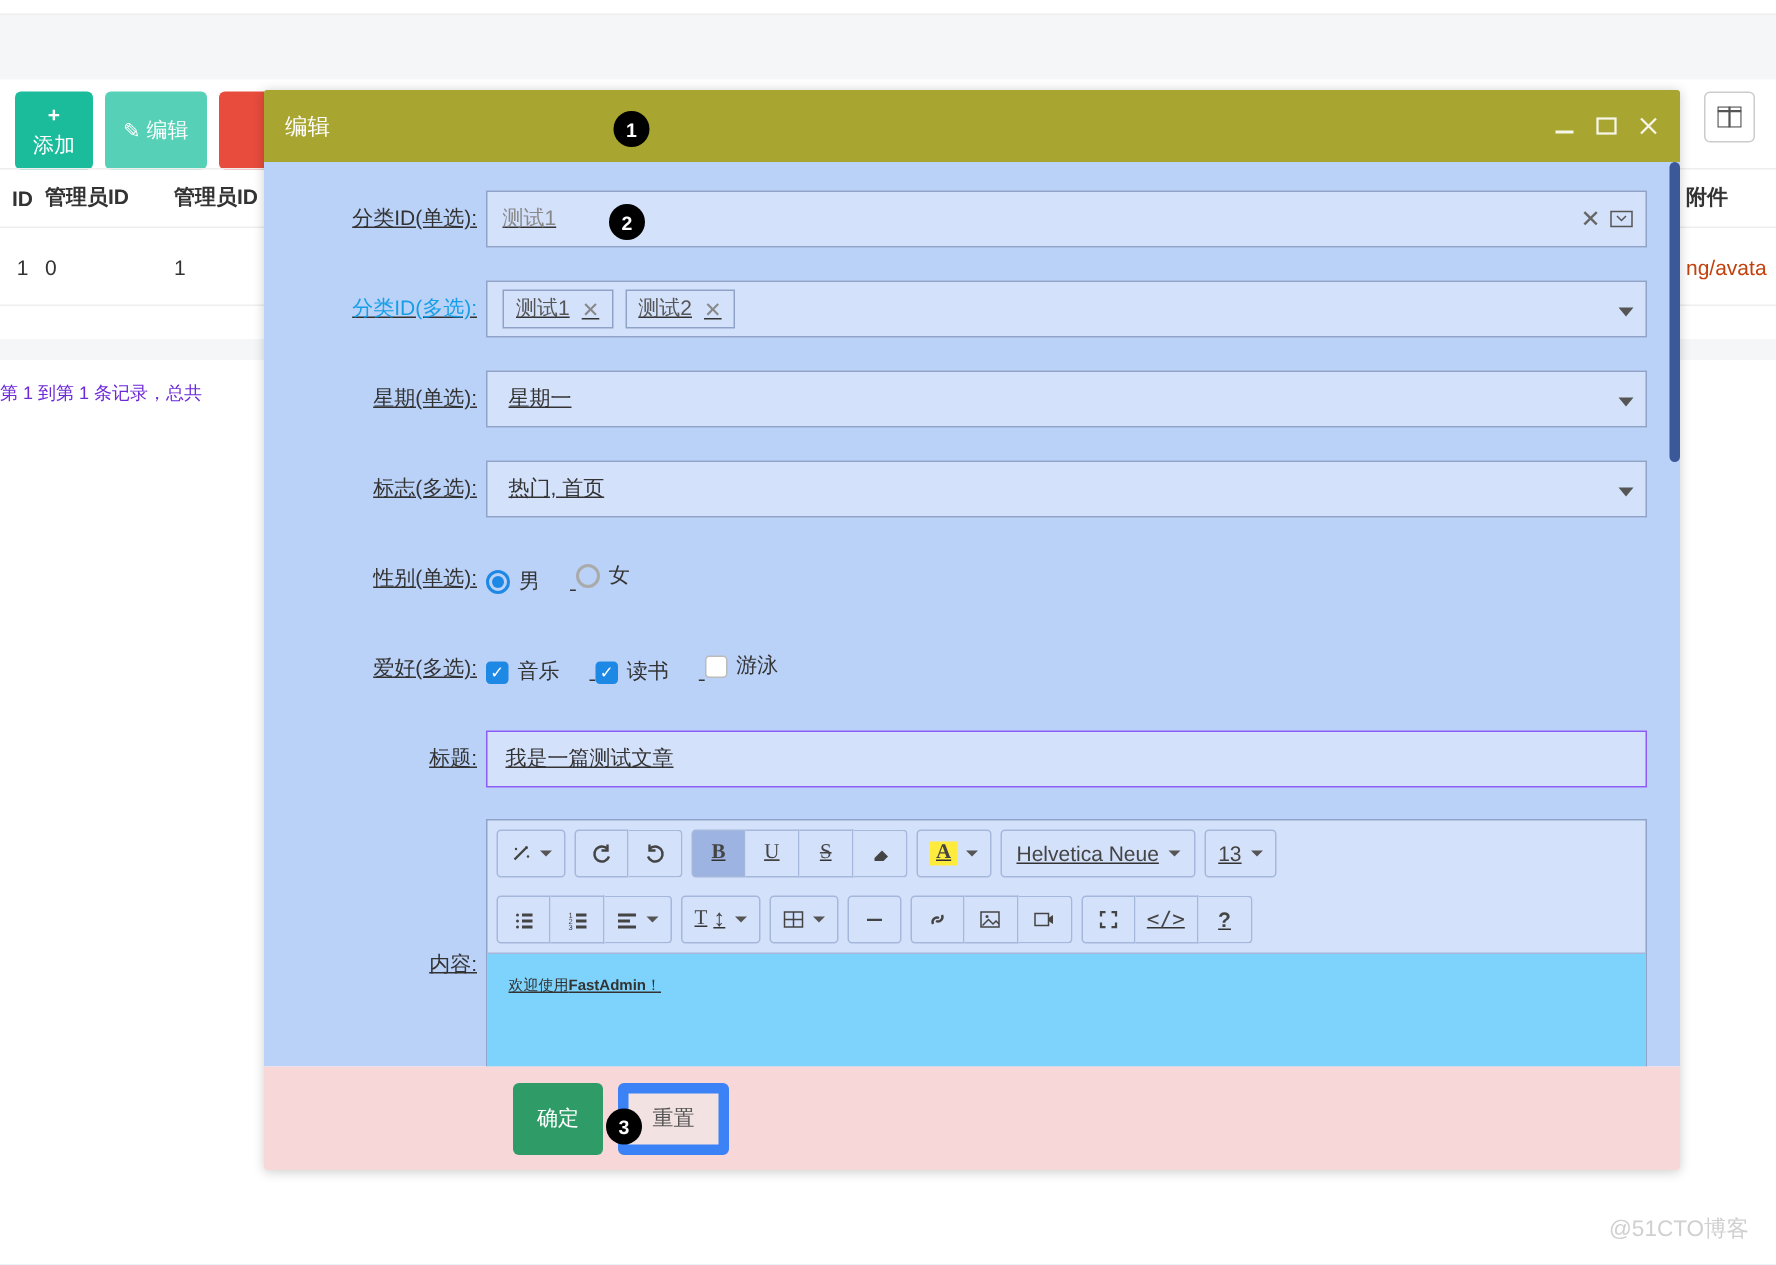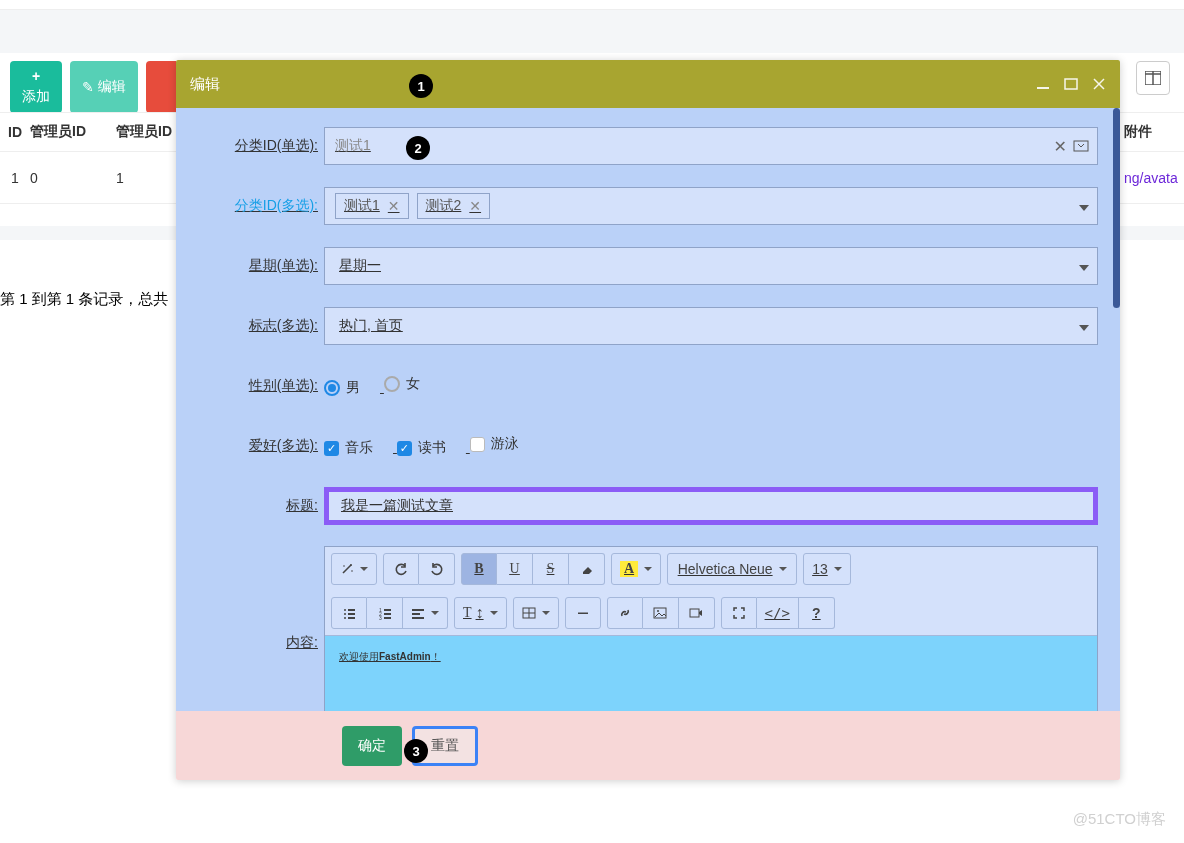--- a/index.html
+++ b/index.html
@@ -18,22 +18,22 @@
   .btn-grey { background: #a5a5a5; }
   .icon-plus::before { content: "+"; font-weight: bold; }
   .icon-pencil::before { content: "✎"; }
   .square-btn { position: absolute; top: 61px; right: 14px; width: 34px; height: 34px; border: 1px solid #ccc; border-radius: 4px; background: #fff; display: flex; align-items: center; justify-content: center; cursor: pointer; }
   .table-head { position: absolute; top: 112px; left: 0; right: 0; height: 40px; border-top: 1px solid #eee; border-bottom: 1px solid #eee; display: flex; align-items: center; font-weight: 700; font-size: 14px; }
   .table-row { position: absolute; top: 152px; left: 0; right: 0; height: 52px; border-bottom: 1px solid #eee; display: flex; align-items: center; font-size: 14px; }
   .th-id { width: 30px; text-align: center; }
   .th-admin { width: 80px; text-align: left; }
   .th-cat { width: 70px; text-align: left; padding-left: 6px;}
   .th-attach { position: absolute; right: 0; width: 60px; }
-  .td-attach { position: absolute; right: 0; width: 60px; color: #6d28d9; }
-  .pager-info { position: absolute; top: 254px; left: 0; font-size: 15px; color: #000000; margin-top: 36px; }
+  .td-attach { position: absolute; right: 0; width: 60px; color: #c2410c; }
+  .pager-info { position: absolute; top: 254px; left: 0; font-size: 12px; color: #6d28d9; }
   .pager-sep { position:absolute; top:226px; left:0; right:0; height:14px; background:#f4f6f8;}
 
   
   .anno { position: absolute; width: 24px; height: 24px; background: #000; color: #fff; border-radius: 50%; display: flex; align-items: center; justify-content: center; font-size: 13px; font-weight: bold; z-index: 50; }
 
   
   .dialog { position: absolute; top: 60px; left: 176px; width: 944px; height: 720px; box-shadow: 0 1px 8px rgba(0,0,0,.2); background:#fff; border-radius:2px; overflow:hidden; z-index: 10; }
   .dlg-titlebar { height: 48px; background: #a8a530; color: #fff; display: flex; align-items: center; justify-content: space-between; padding: 0 14px; }
   .dlg-title { font-size: 15px; }
   .dlg-winbtns { display: flex; gap: 14px; align-items: center; }
@@ -62,21 +62,21 @@
   .select-like { padding-left: 14px; }
 
   .radio, .check { display: inline-flex; align-items: center; gap: 6px; margin-right: 20px; cursor:pointer; }
   .r-outer { width: 16px; height: 16px; border: 2px solid #1e88e5; border-radius: 50%; display:flex; align-items:center; justify-content:center; }
   .r-outer.off { border-color:#aaa; }
   .r-inner { width: 8px; height: 8px; background: #1e88e5; border-radius: 50%; }
   .c-box { width: 15px; height: 15px; border-radius: 3px; display:flex; align-items:center; justify-content:center; color:#fff; font-size:11px; }
   .c-on { background: #1e88e5; }
   .c-off { background:#fff; border: 1px solid #bbb; }
 
-  .text-input { width: 100%; height: 38px; border: 5px solid #8b5cf6; background: #d4e1fb; padding: 0 12px; color:#333; display:flex; align-items:center;}
+  .text-input { width: 100%; height: 38px; border: 1px solid #8b5cf6; background: #d4e1fb; padding: 0 12px; color:#333; display:flex; align-items:center;}
 
   
   .editor { width: 100%; border: 1px solid #8fa3c8; background: #d4e1fb; }
   .ed-toolbar { display: flex; flex-wrap: wrap; padding: 6px; gap: 6px; border-bottom: 1px solid #a5b8db;}
   .btngroup { display: flex; }
   .edbtn { min-width: 36px; height: 32px; border: 1px solid #a5b8db; background: #d4e1fb; display:flex; align-items:center; justify-content:center; font-size:14px; cursor:pointer; color:#444; padding: 0 8px; gap:4px;}
   .btngroup .edbtn { border-radius:0; }
   .btngroup .edbtn:first-child { border-top-left-radius:3px; border-bottom-left-radius:3px;}
   .btngroup .edbtn:last-child { border-top-right-radius:3px; border-bottom-right-radius:3px;}
   .btngroup .edbtn + .edbtn { border-left: none;}
@@ -84,21 +84,21 @@
   .edbtn .mini-caret { border-top-color:#555; border-left-width:4px; border-right-width:4px; border-top-width:4px; margin-left:2px;}
   .ed-bold { font-weight: bold; font-family: serif;}
   .ed-u { text-decoration: underline; font-family: serif;}
   .ed-s { text-decoration: line-through; font-family: serif;}
   .ed-A { background: #ffeb3b; padding: 0 4px; font-family: serif; font-weight:bold;}
   .ed-content { min-height: 95px; background: #7dd3fc; padding: 14px; font-size: 10px; }
 
   .dlg-footer { position: absolute; left: 0; right: 0; bottom: 0; height: 69px; background: #f7d7d7; display: flex; align-items: center; }
   .footer-inner { margin-left: 166px; display:flex; gap:10px;}
   .btn-ok { background: #2f9c68; color:#fff; border:none; padding: 8px 16px; border-radius:4px; cursor:pointer; font-size:14px;}
-  .btn-reset { background: #f3e2e2; color:#555; border: 3px solid #3b82f6; padding: 8px 16px; border-radius:4px; cursor:pointer; font-size:14px;}
+  .btn-reset { background: #f3e2e2; color:#555; border: 7px solid #3b82f6; padding: 8px 16px; border-radius:4px; cursor:pointer; font-size:14px;}
 
   .watermark { position:absolute; bottom: 14px; right: 18px; color: #d0d0d0; font-size: 15px; }
 
   .form-row.align-top { align-items: center; }
   .form-row.align-top .form-label { padding-top: 8px; }
 
   svg { display:block; }
 </style>
 </head>
 <body>

